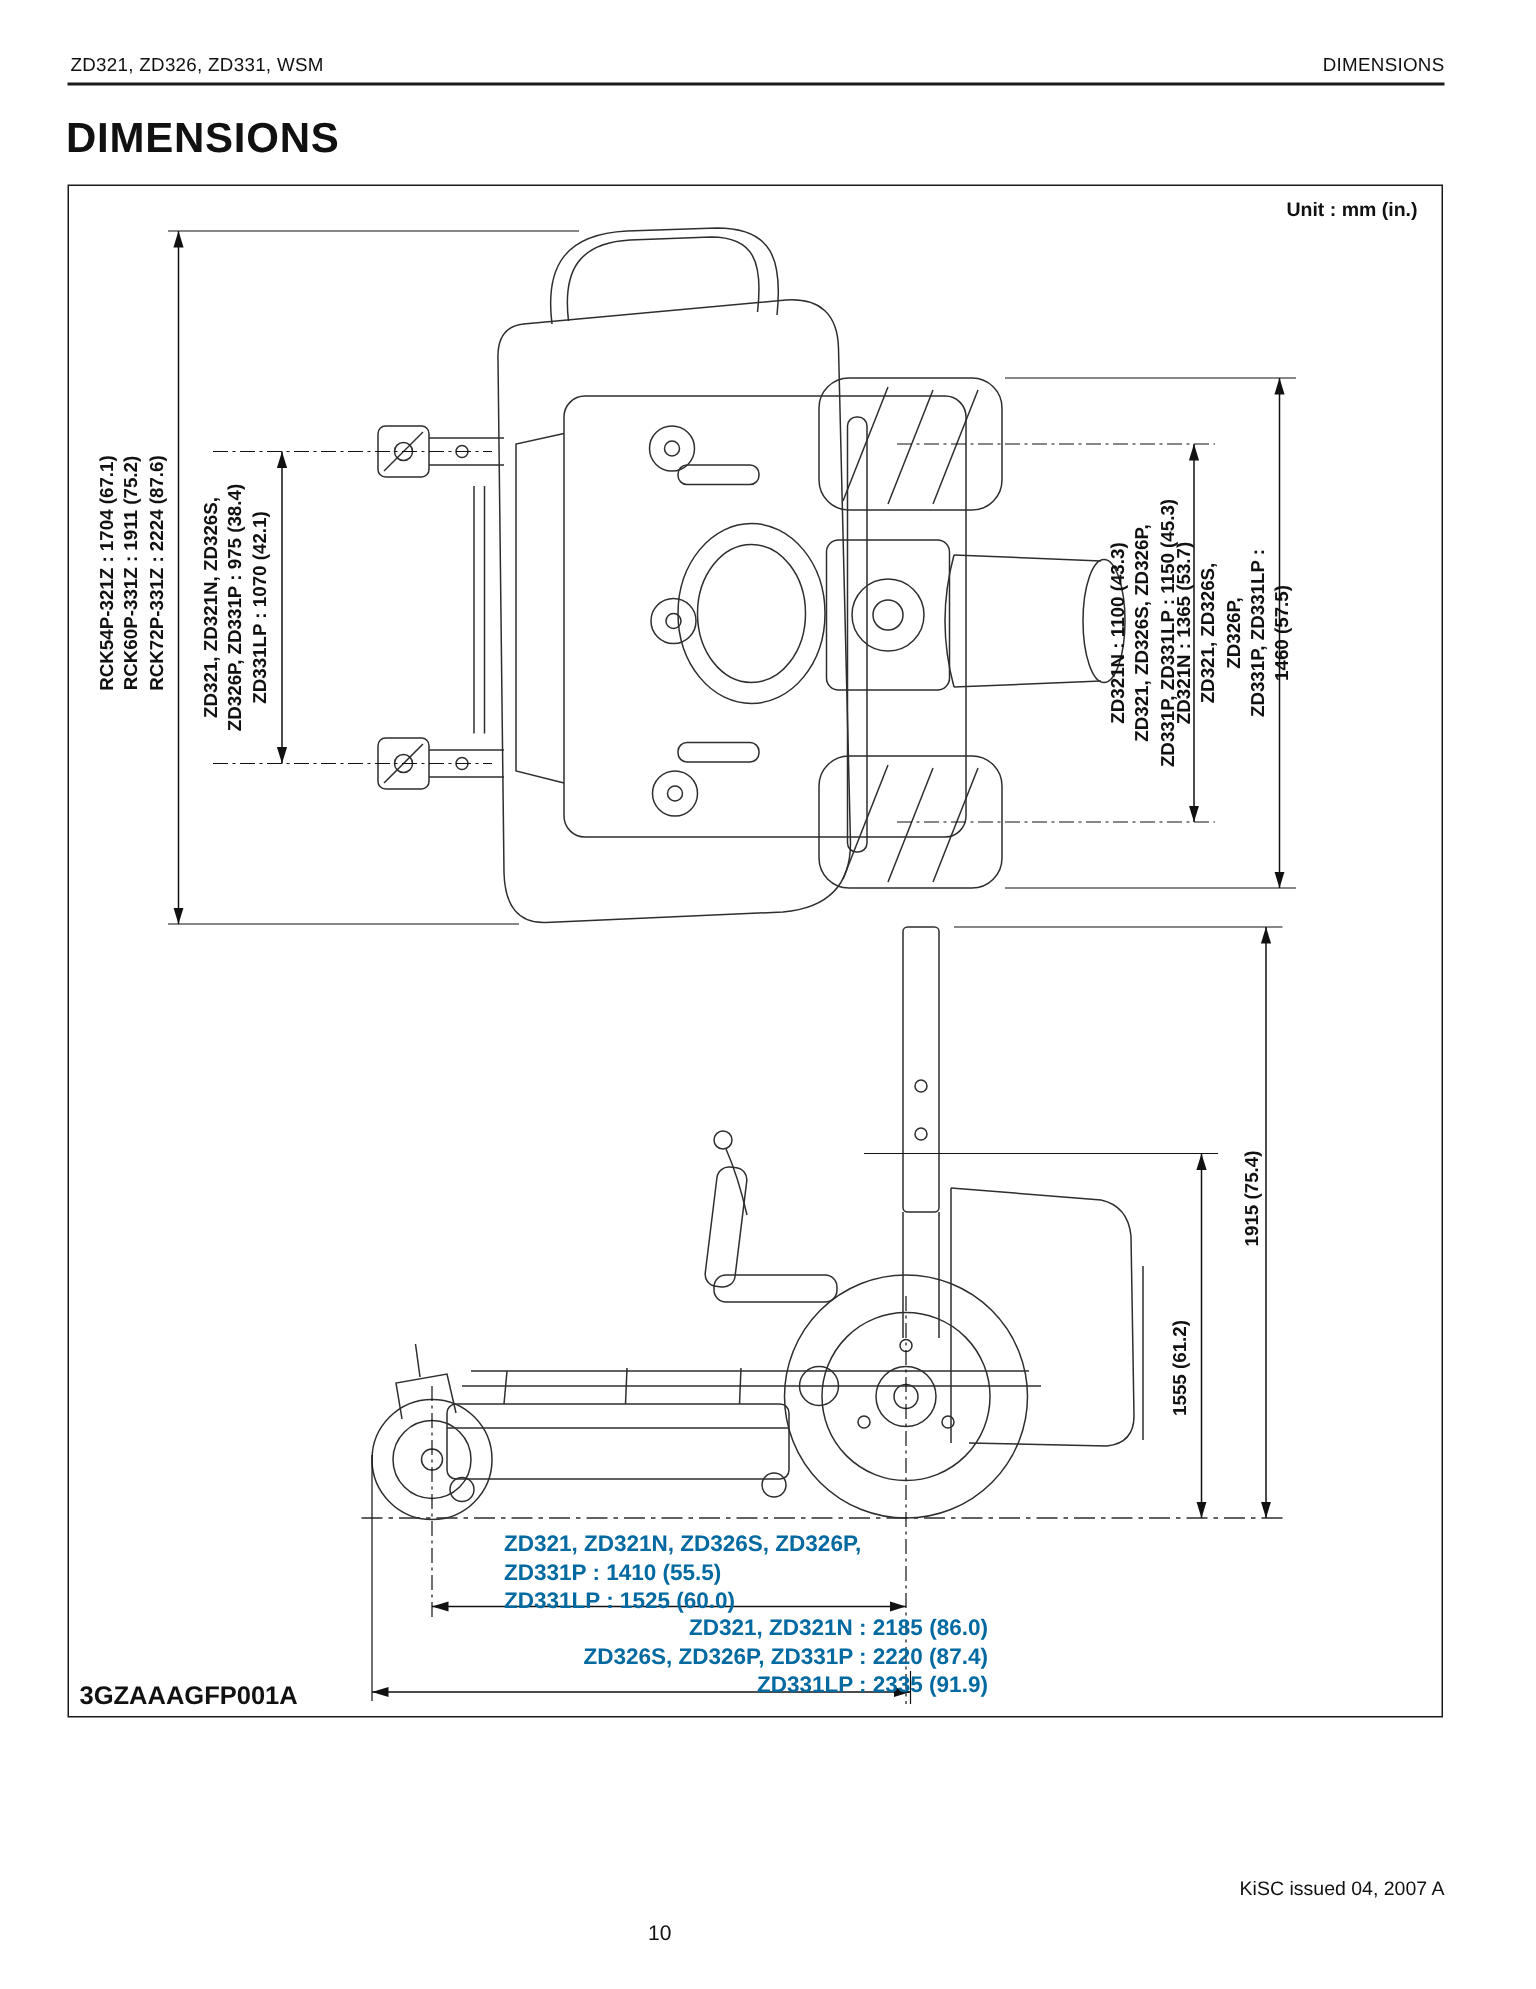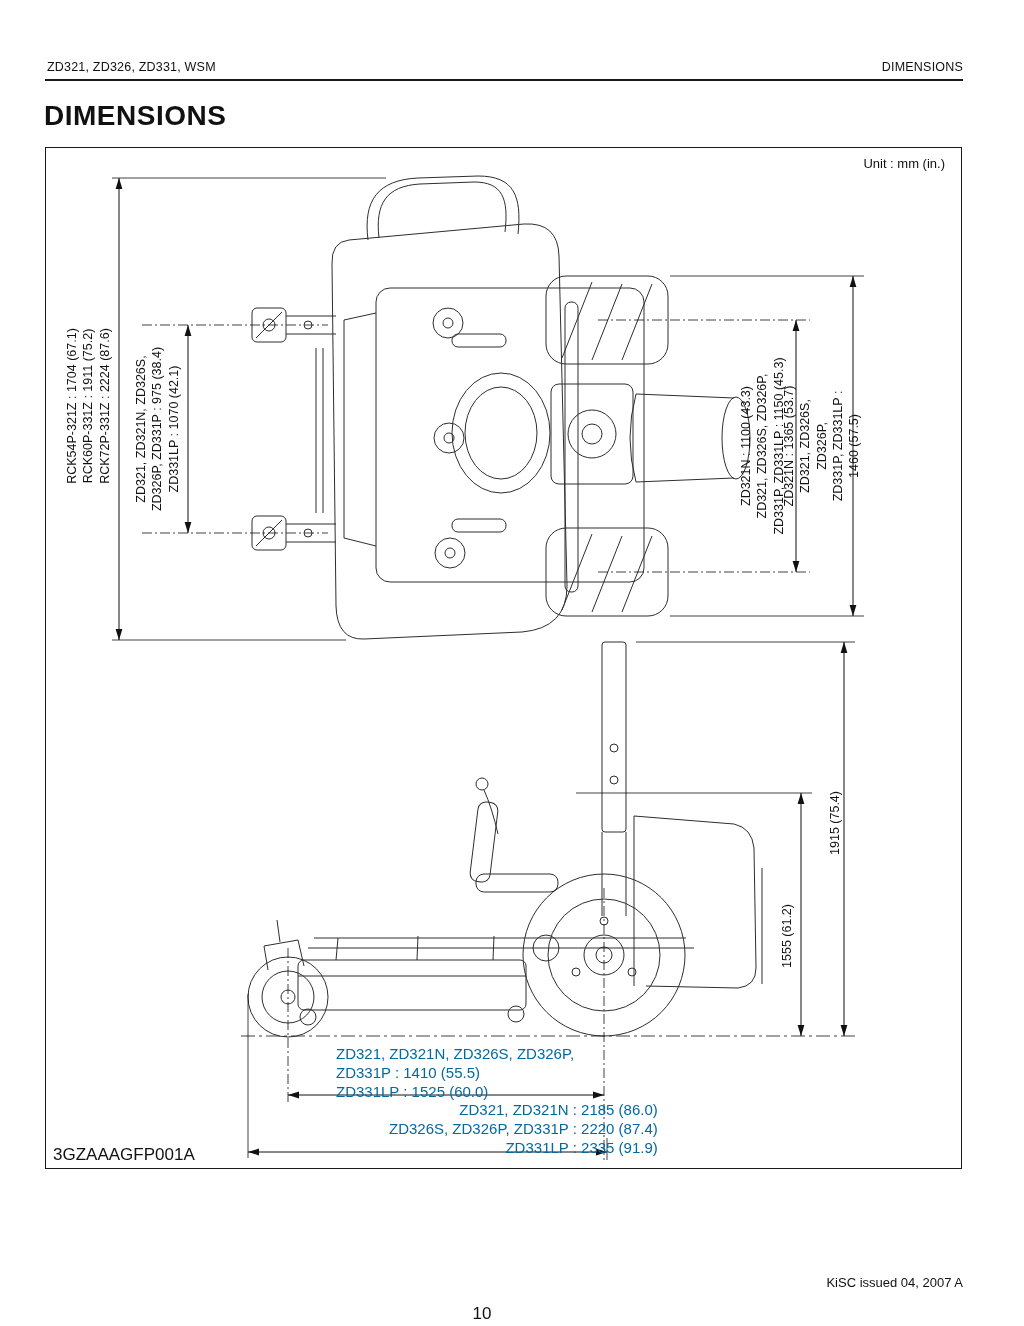--- a/index.html
+++ b/index.html
@@ -1,36 +1,36 @@
 <!DOCTYPE html>
 <html><head>
 <meta charset="utf-8">
 <style>
   html,body{margin:0;padding:0;}
   body{
     width:1024px;height:1326px;background:#ffffff;position:relative;
     font-family:"Liberation Sans", sans-serif;color:#111;
     -webkit-font-smoothing:antialiased;
   }
-  .page{position:absolute;inset:0;margin-top:24px;}
+  .page{position:absolute;inset:0;}
   .hdr-left{position:absolute;left:47px;top:36px;font-size:12.5px;letter-spacing:.2px;}
   .hdr-right{position:absolute;right:61px;top:36px;font-size:12.5px;letter-spacing:.2px;}
   .hdr-rule{position:absolute;left:45px;top:55px;width:918px;height:1.5px;background:#1a1a1a;}
   .page-title{position:absolute;left:44px;top:76px;font-size:28px;font-weight:bold;letter-spacing:.5px;margin:0;}
-  .figure-box{position:absolute;left:45px;top:123px;width:917px;height:1022px;border:1.6px solid #1a1a1a;box-sizing:border-box;}
+  .figure-box{position:absolute;left:45px;top:123px;width:917px;height:1022px;border:1.6px solid #1a1a1a;box-sizing:border-box;font-weight:bold;}
   .fig-svg{position:absolute;left:0;top:0;}
   .unit-note{position:absolute;right:16px;top:8px;font-size:13px;}
   .fig-code{position:absolute;left:7px;top:997px;font-size:17px;}
   .vlabel{
     position:absolute;white-space:pre-line;font-size:12.5px;line-height:1.3;
     text-align:center;color:#111;
     transform:translate(-50%,-50%) rotate(-90deg);
   }
   .hlabel{position:absolute;white-space:pre-line;font-size:15px;line-height:1.28;color:#0369a1;}
-  .footer-page{position:absolute;left:432px;top:1280px;width:100px;text-align:center;font-size:17px;}
+  .footer-page{position:absolute;left:432px;top:1280px;width:100px;font-size:14px;}
   .footer-note{position:absolute;right:61px;top:1251px;font-size:13px;}
 </style>
 </head>
 <body>
 
 <div class="page">
 
   <span class="hdr-left">ZD321, ZD326, ZD331, WSM</span>
   <span class="hdr-right">DIMENSIONS</span>
   <div class="hdr-rule"></div>

